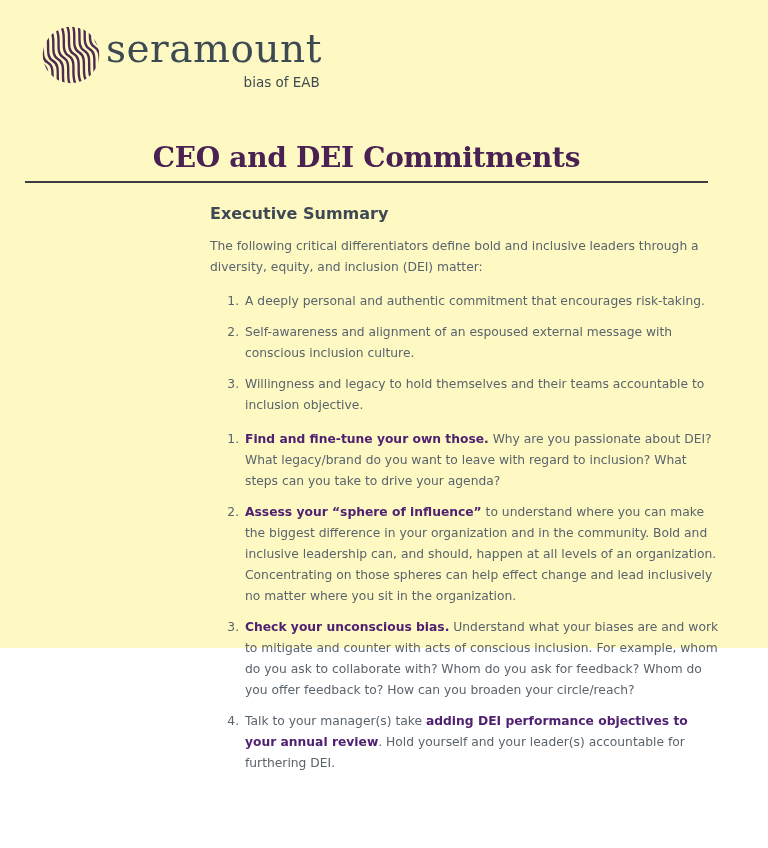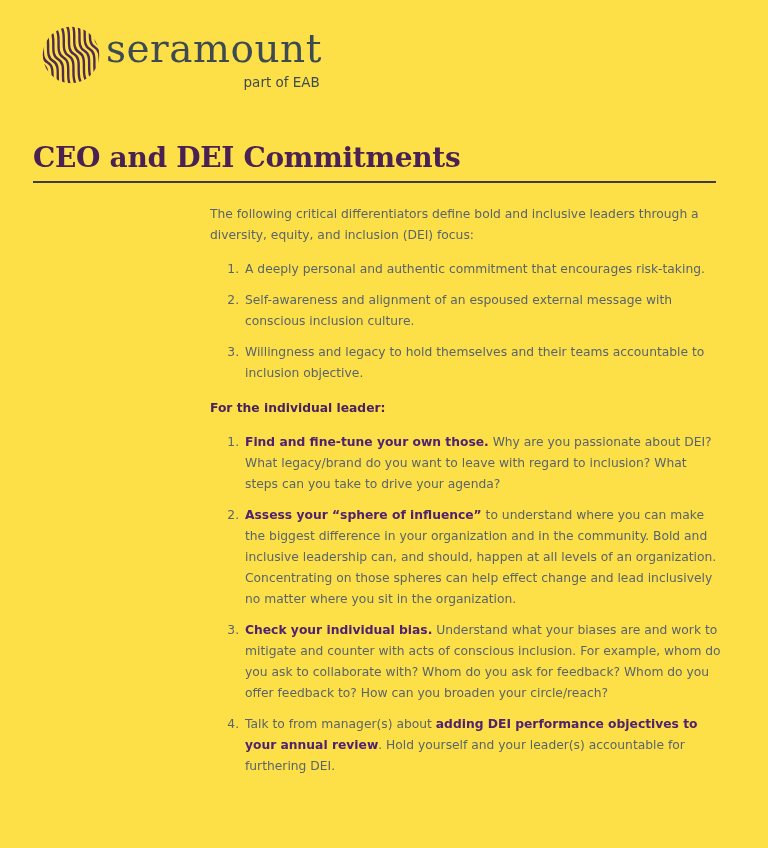--- a/index.html
+++ b/index.html
@@ -1,40 +1,40 @@
 <!DOCTYPE html>
 <html><head>
 <meta charset="utf-8">
 <style>
   html, body { margin: 0; padding: 0; background: #ffffff; }
   body {
     width: 768px; height: 848px; overflow: hidden;
     font-family: "DejaVu Sans", sans-serif;
     -webkit-font-smoothing: antialiased;
   }
-  .page { position: relative; width: 768px; height: 848px; background: #fde047; }
+  .page { position: relative; width: 768px; height: 648px; background: #fef9c3; }
 
   
   .logo { position: absolute; top: 26px; left: 42px; display: flex; align-items: flex-start; }
   .logo-mark { width: 58px; height: 58px; flex: 0 0 auto; }
   .logo-text { margin-left: 6px; display: flex; flex-direction: column; align-items: flex-end; }
   .wordmark {
     font-family: "DejaVu Serif", serif;
     font-size: 39px; line-height: 46px; letter-spacing: 0.5px;
     color: #3e4a52; font-weight: 400;
   }
   .tagline {
     font-family: "DejaVu Sans", sans-serif;
     font-size: 13.5px; color: #3e4a52; margin-top: 2px; margin-right: 2px;
   }
 
   
   .title-block {
-    position: absolute; top: 141px; left: 33px; width: 683px;
-    border-bottom: 2px solid #3d3d46; padding-bottom: 7px;
+    position: absolute; top: 141px; left: 25px; width: 683px;
+    border-bottom: 2px solid #3d3d46; padding-bottom: 7px; text-align: center;
   }
   h1.page-title {
     margin: 0;
     font-family: "DejaVu Serif", serif;
     font-weight: 700; font-size: 28px; line-height: 33px;
     letter-spacing: -0.3px; color: #4a2153;
   }
 
   
   .content {
@@ -80,43 +80,43 @@
           <path d="M37.5 -6 C 45.5 8, 29.5 20, 37.5 29 C 45.5 38, 29.5 50, 37.5 64"></path>
           <path d="M43 -6 C 51 8, 35 20, 43 29 C 51 38, 35 50, 43 64"></path>
           <path d="M48.5 -6 C 56.5 8, 40.5 20, 48.5 29 C 56.5 38, 40.5 50, 48.5 64"></path>
           <path d="M54 -6 C 62 8, 46 20, 54 29 C 62 38, 46 50, 54 64"></path>
           <path d="M59.5 -6 C 67.5 8, 51.5 20, 59.5 29 C 67.5 38, 51.5 50, 59.5 64"></path>
         </g>
       </svg>
     </span>
     <span class="logo-text">
       <span class="wordmark">seramount</span>
-      <span class="tagline">part of EAB</span>
+      <span class="tagline">bias of EAB</span>
     </span>
   </div>
 
   <div class="title-block">
     <h1 class="page-title">CEO and DEI Commitments</h1>
   </div>
 
   <div class="content">
 
+    <h2 class="section-heading">Executive Summary</h2>
 
-    <p>The following critical differentiators define bold and inclusive leaders through a diversity, equity, and inclusion (DEI) focus:</p>
+    <p>The following critical differentiators define bold and inclusive leaders through a diversity, equity, and inclusion (DEI) matter:</p>
 
     <ol>
       <li>A deeply personal and authentic commitment that encourages risk-taking.</li>
       <li>Self-awareness and alignment of an espoused external message with conscious inclusion culture.</li>
       <li>Willingness and legacy to hold themselves and their teams accountable to inclusion objective.</li>
     </ol>
 
 
-    <div class="subheading">For the individual leader:</div>
 
     <ol>
       <li><span></span><strong class="purple-lead">Find and fine-tune your own those.</strong><span> Why are you passionate about DEI? What legacy/brand do you want to leave with regard to inclusion? What steps can you take to drive your agenda?</span></li>
       <li><span></span><strong class="purple-lead">Assess your “sphere of influence”</strong><span> to understand where you can make the biggest difference in your organization and in the community. Bold and inclusive leadership can, and should, happen at all levels of an organization. Concentrating on those spheres can help effect change and lead inclusively no matter where you sit in the organization.</span></li>
-      <li><span></span><strong class="purple-lead">Check your individual bias.</strong><span> Understand what your biases are and work to mitigate and counter with acts of conscious inclusion. For example, whom do you ask to collaborate with? Whom do you ask for feedback? Whom do you offer feedback to? How can you broaden your circle/reach?</span></li>
-      <li><span>Talk to from manager(s) about </span><strong class="purple-lead">adding DEI performance objectives to your annual review</strong><span>. Hold yourself and your leader(s) accountable for furthering DEI.</span></li>
+      <li><span></span><strong class="purple-lead">Check your unconscious bias.</strong><span> Understand what your biases are and work to mitigate and counter with acts of conscious inclusion. For example, whom do you ask to collaborate with? Whom do you ask for feedback? Whom do you offer feedback to? How can you broaden your circle/reach?</span></li>
+      <li><span>Talk to your manager(s) take </span><strong class="purple-lead">adding DEI performance objectives to your annual review</strong><span>. Hold yourself and your leader(s) accountable for furthering DEI.</span></li>
     </ol>
 
   </div>
 </div>
 
 </body></html>

